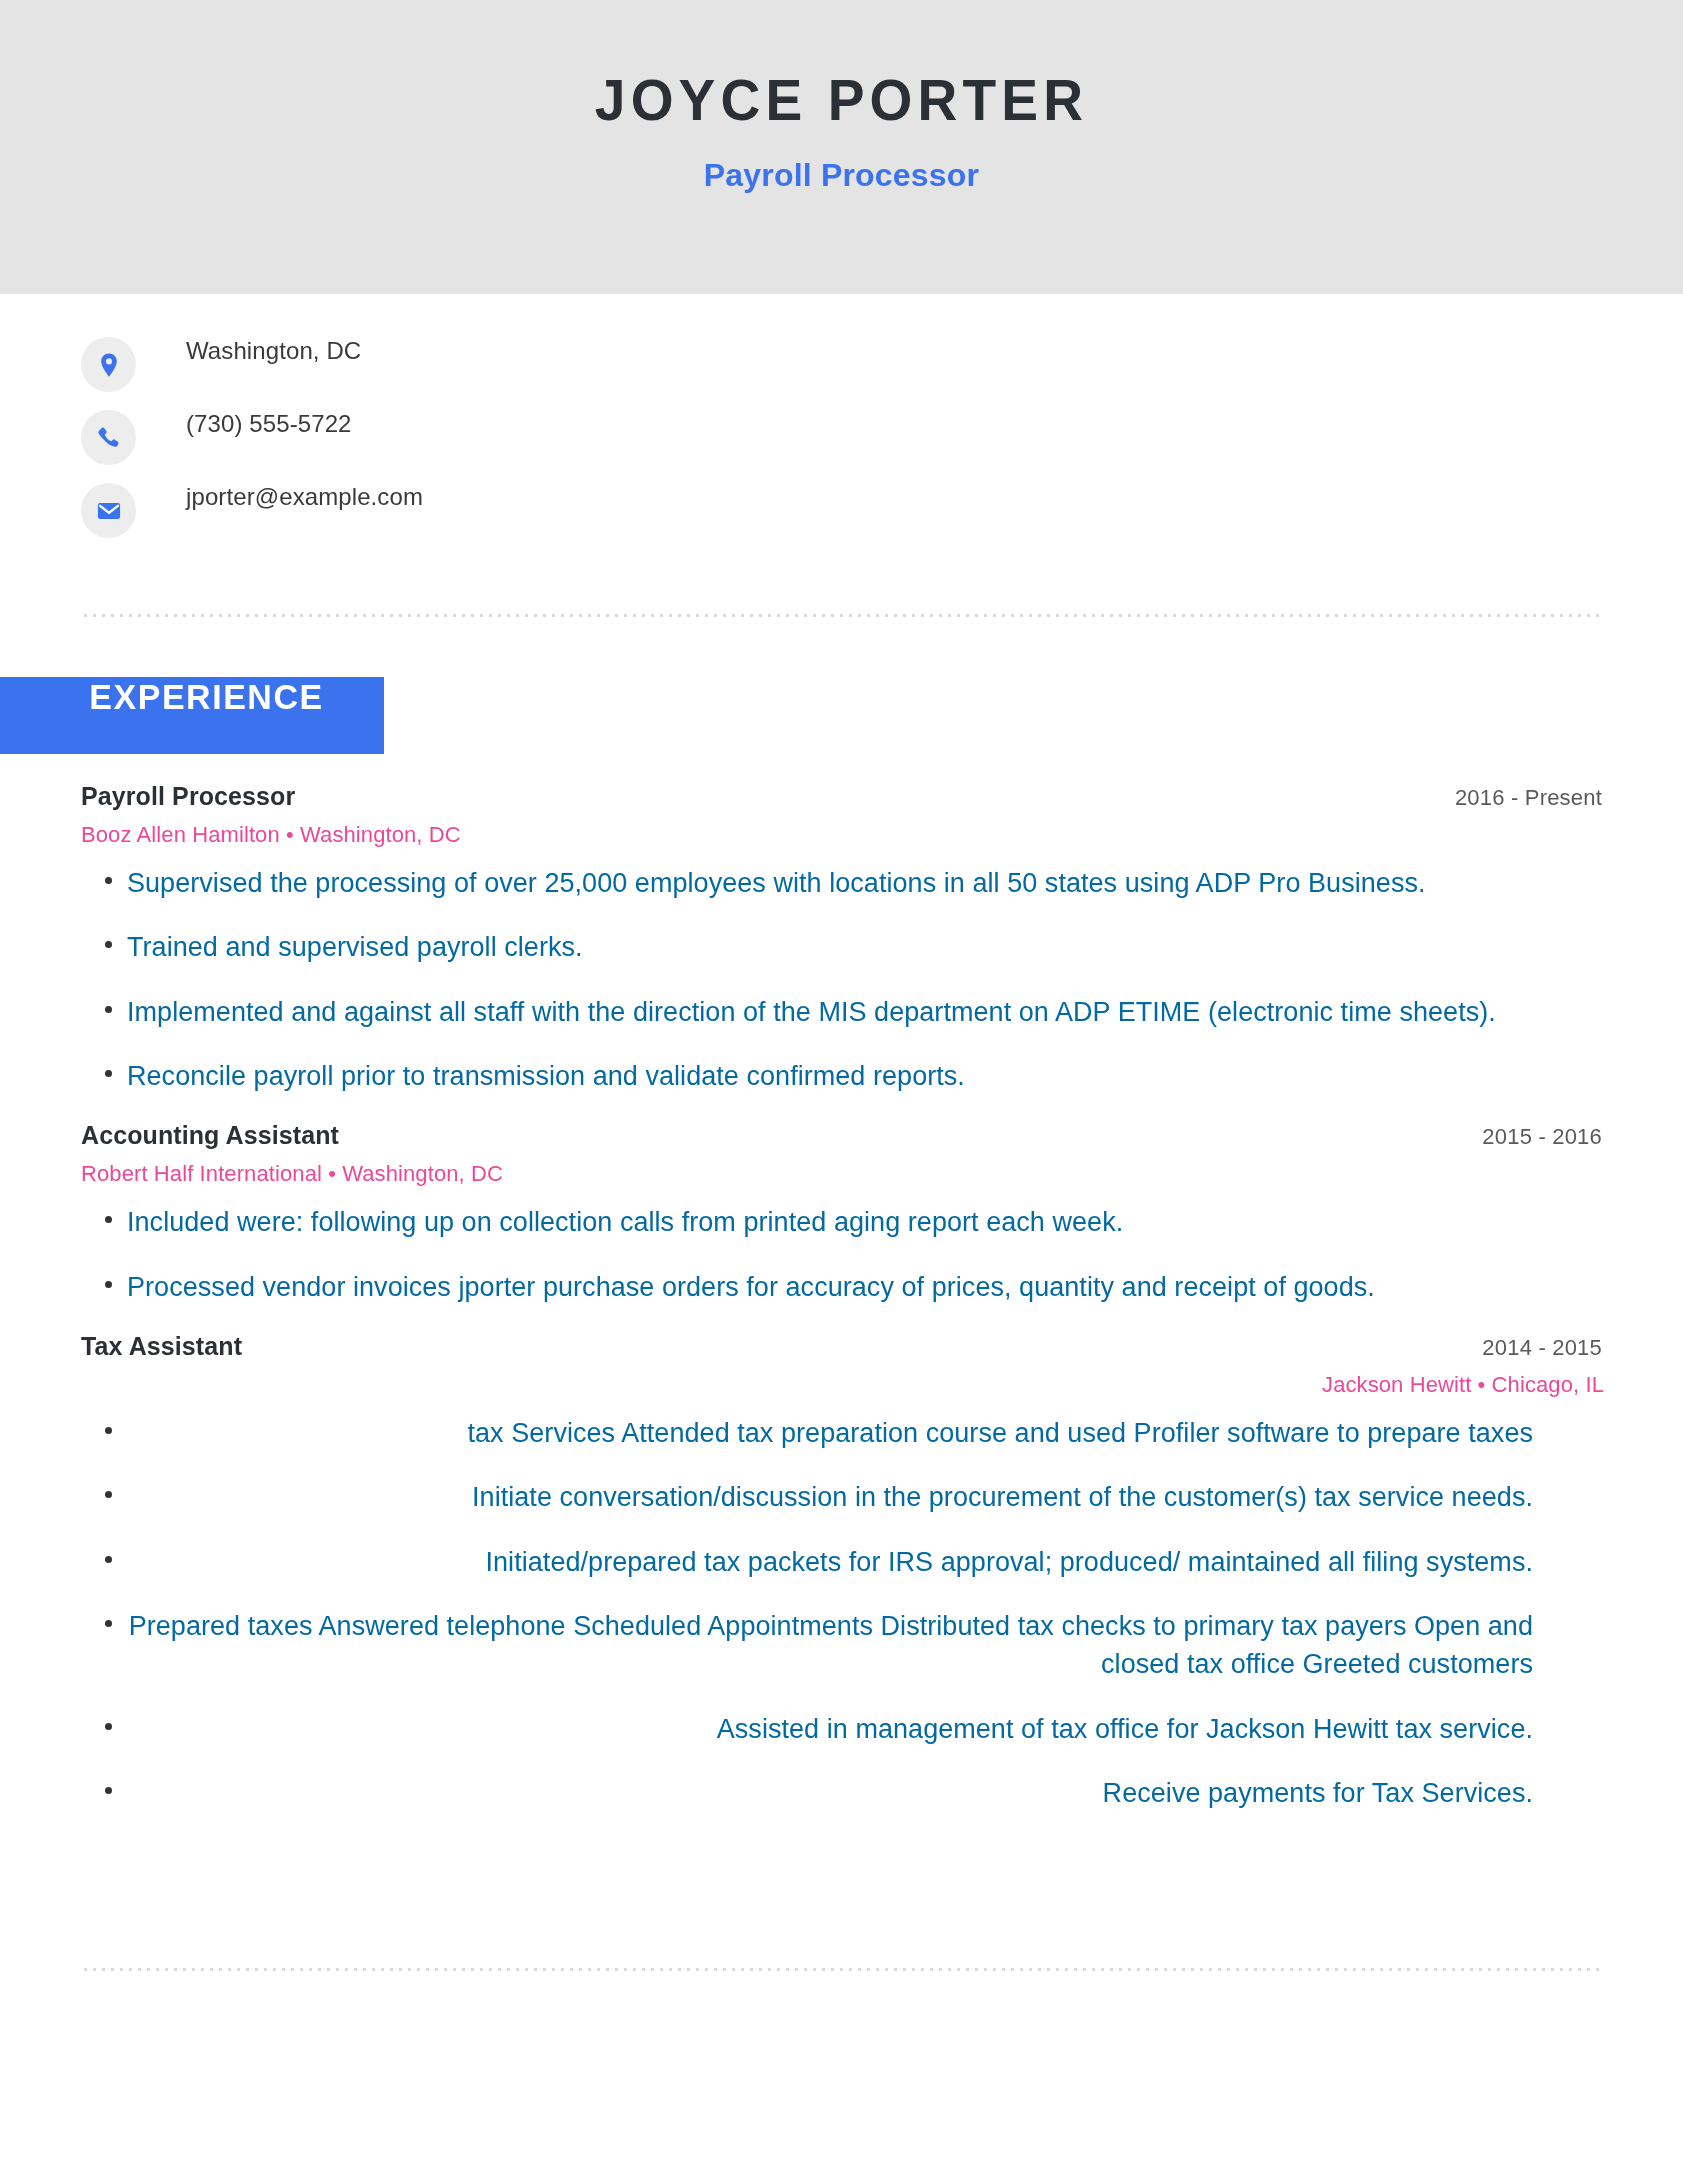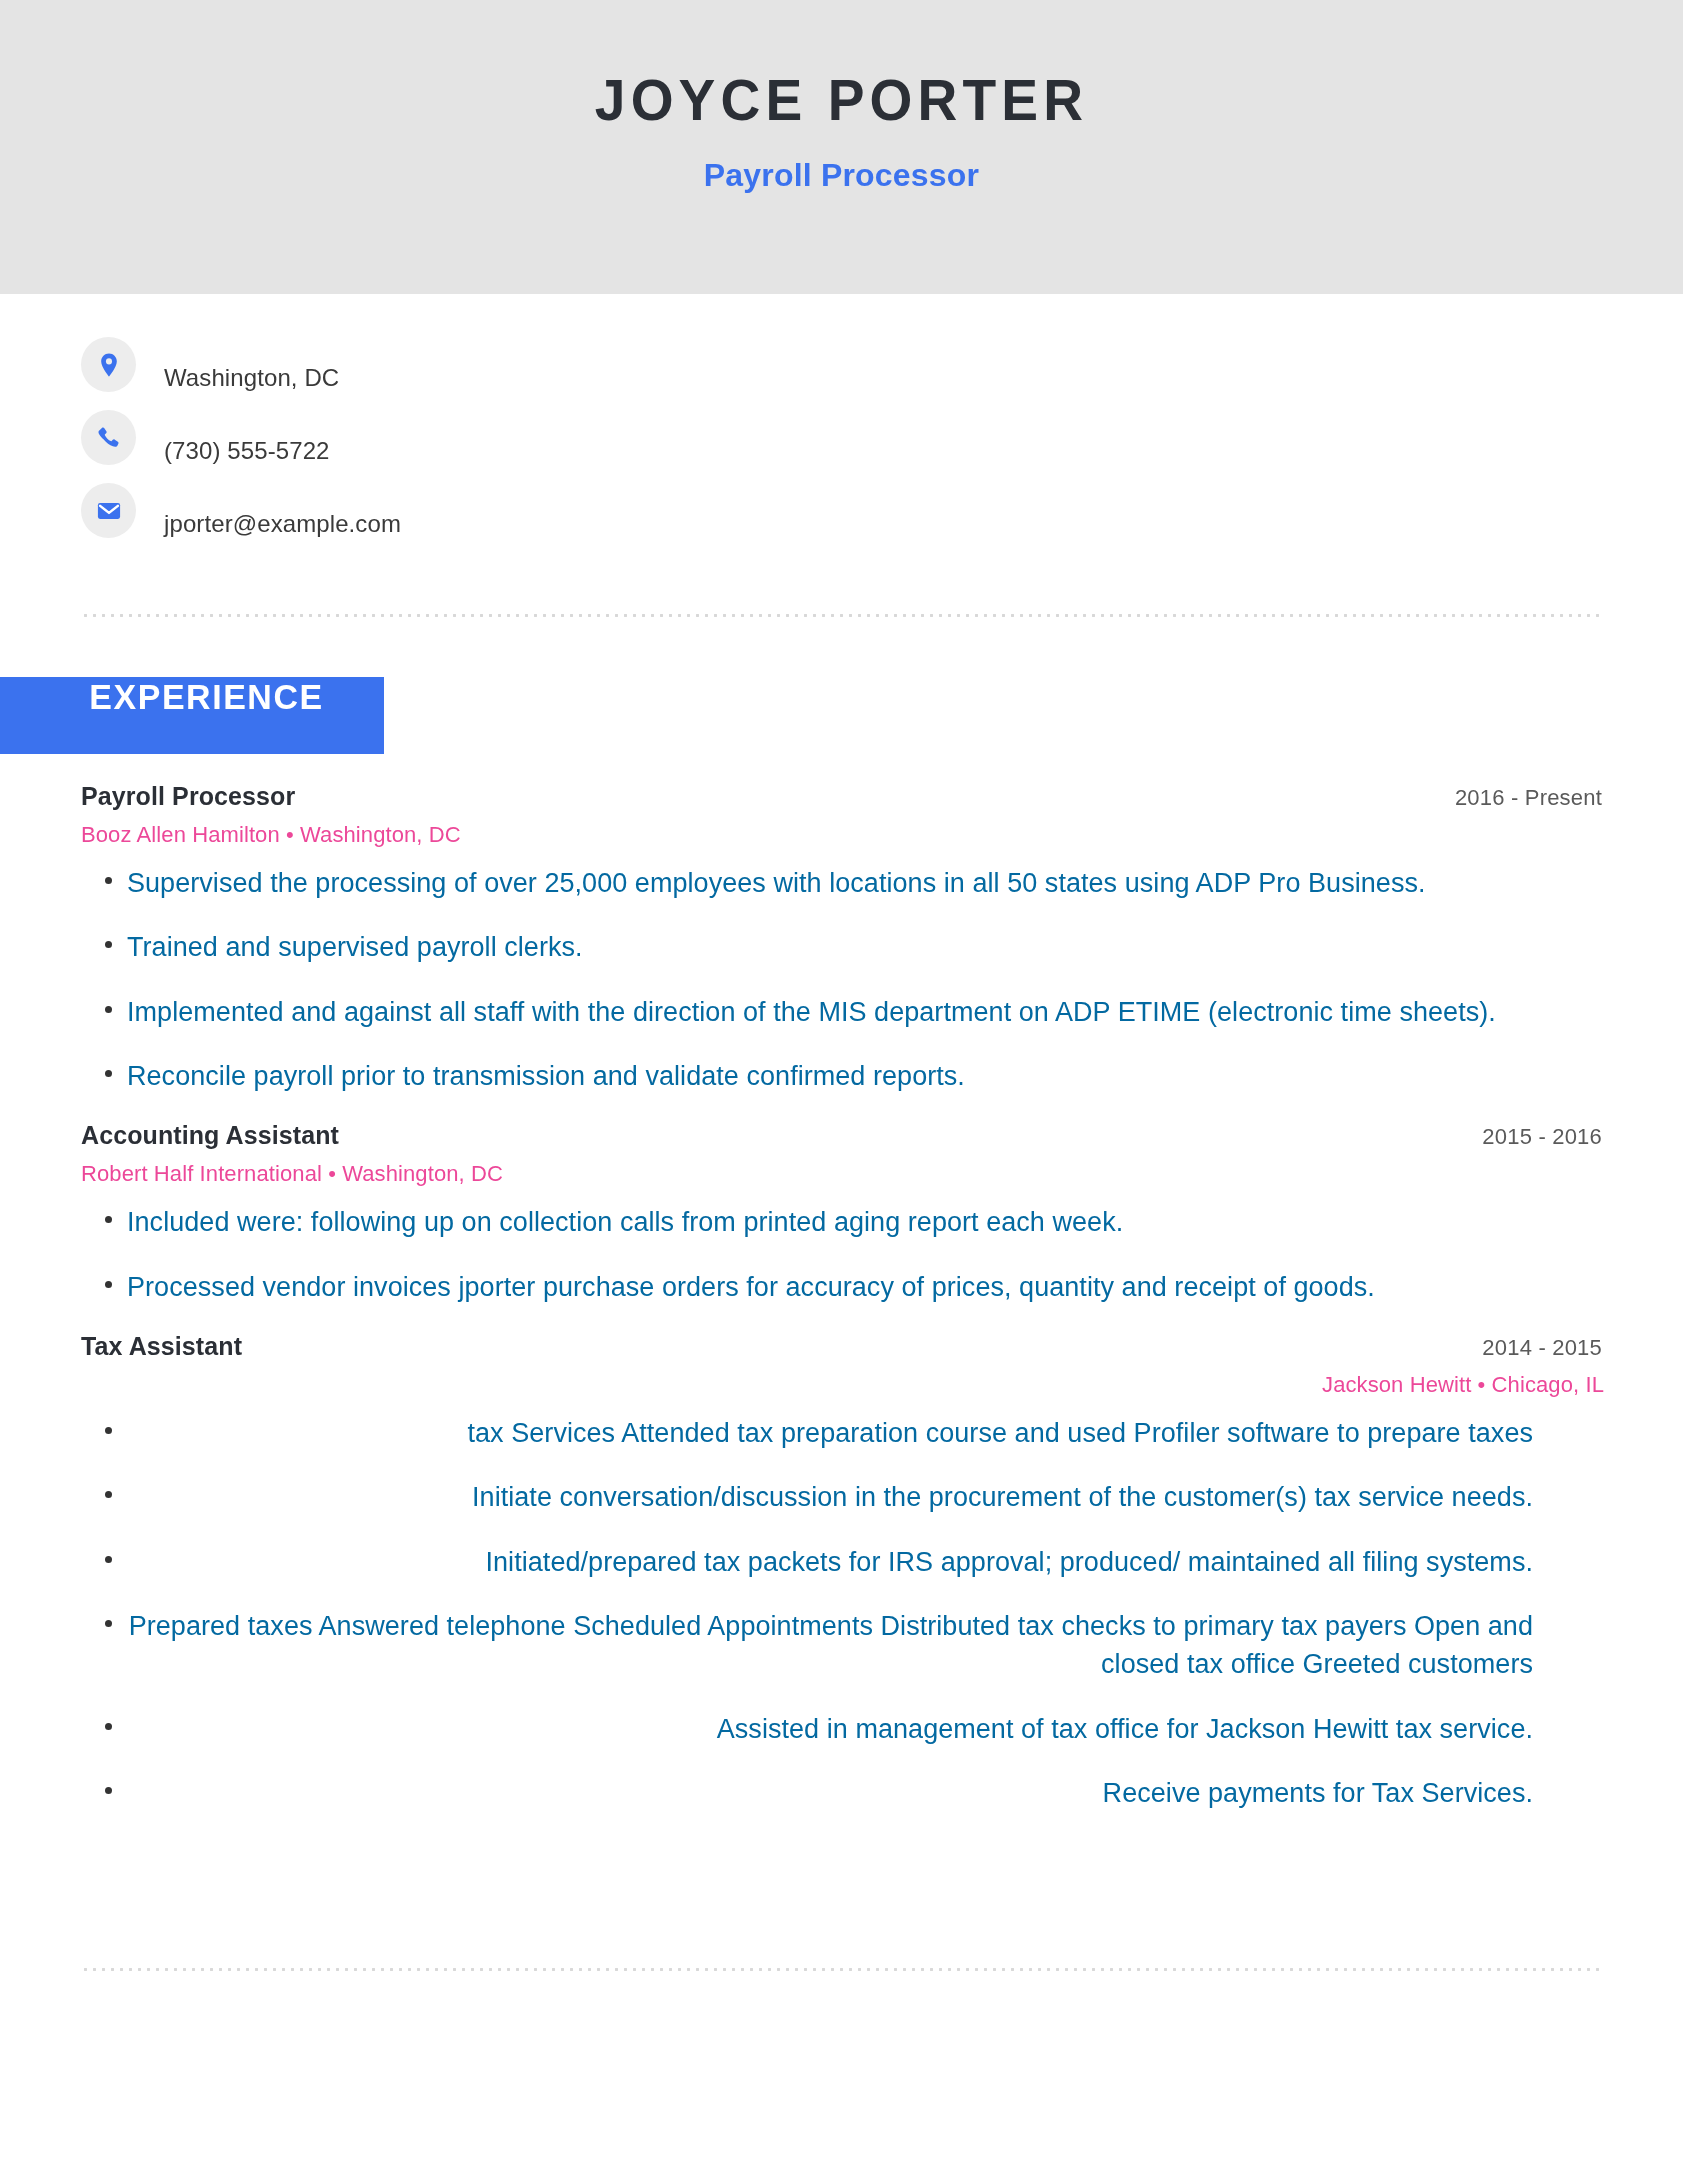--- a/index.html
+++ b/index.html
@@ -61,23 +61,24 @@
   }
 
   
   .contact-block {
     position: absolute;
     top: 337px;
     left: 81px;
   }
   .contact-row {
     display: flex;
-    align-items: flex-end;
+    align-items: flex-start;
     height: 55px;
     margin-bottom: 18px;
+    gap: 22px;
   }
   .contact-icon {
     width: 55px;
     height: 55px;
     border-radius: 50%;
     background: #ededed;
     display: flex;
     align-items: center;
     justify-content: center;
     flex: 0 0 auto;

